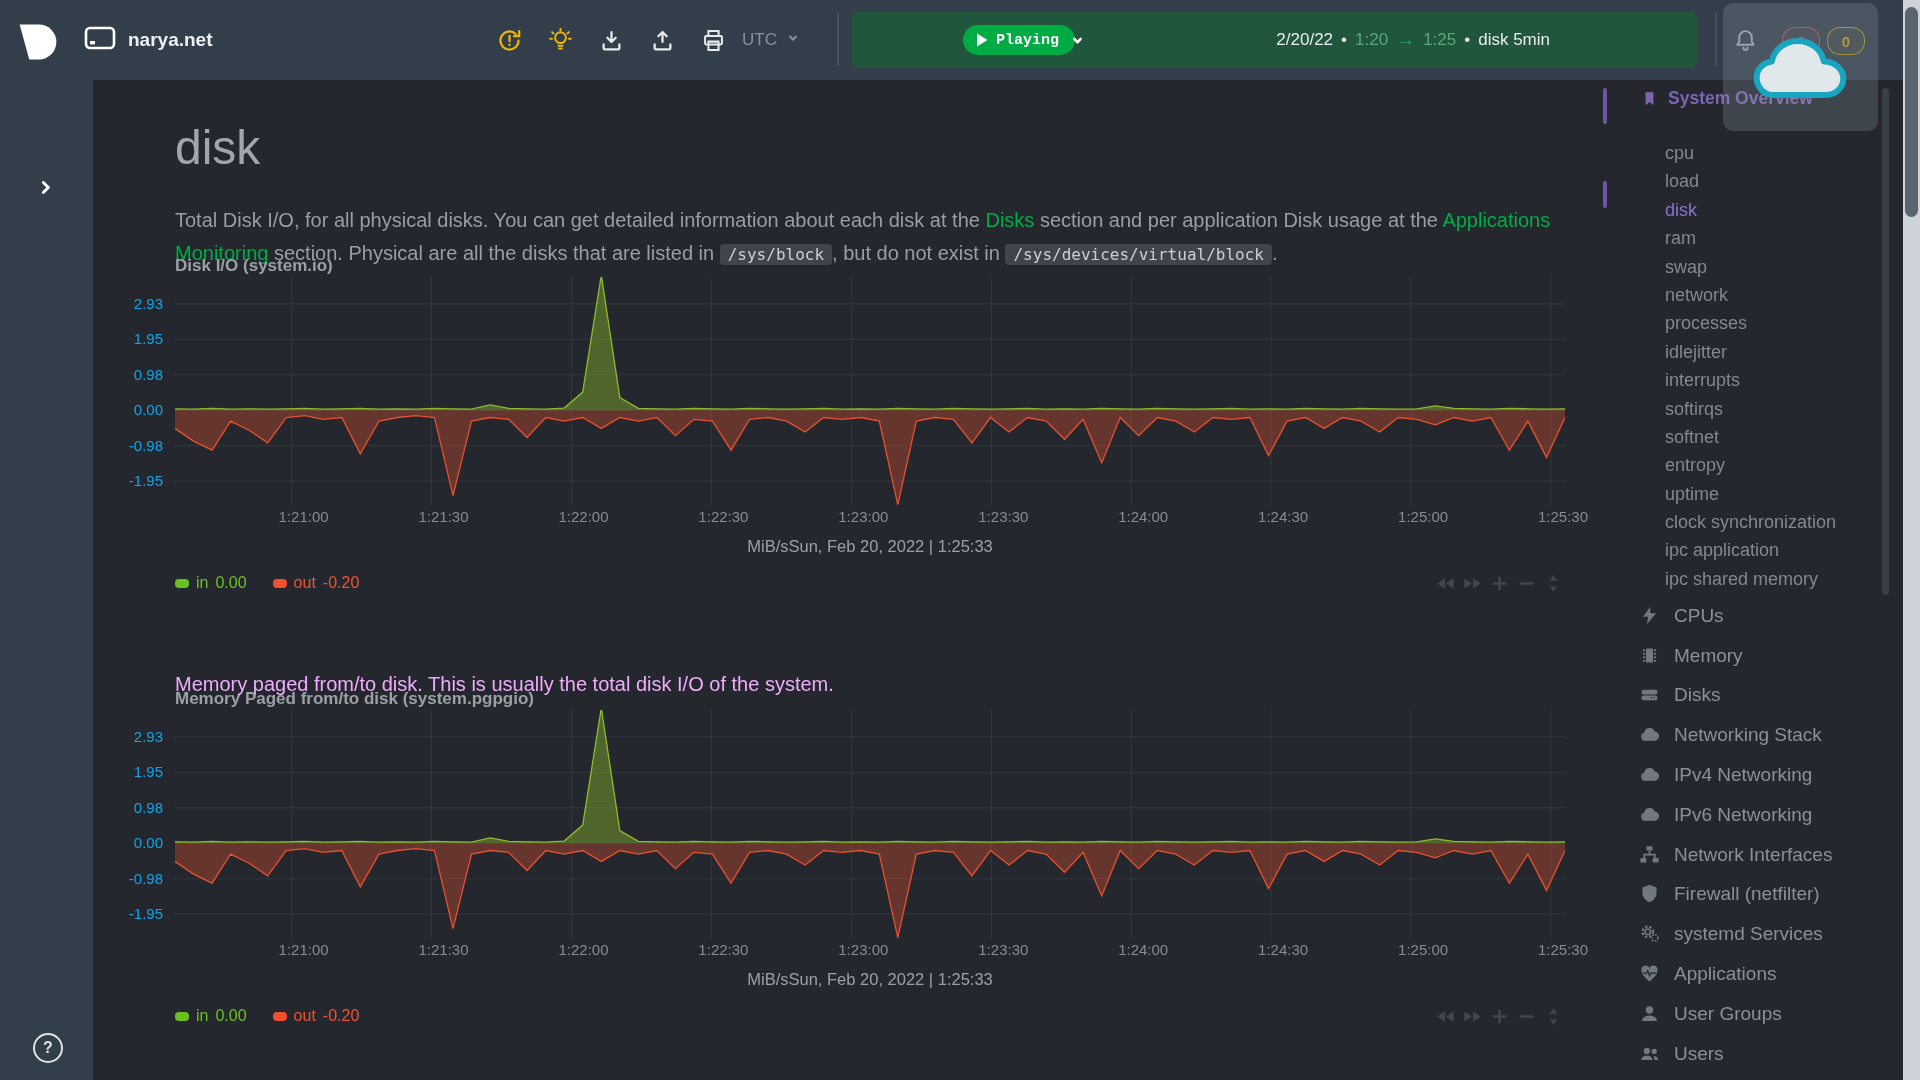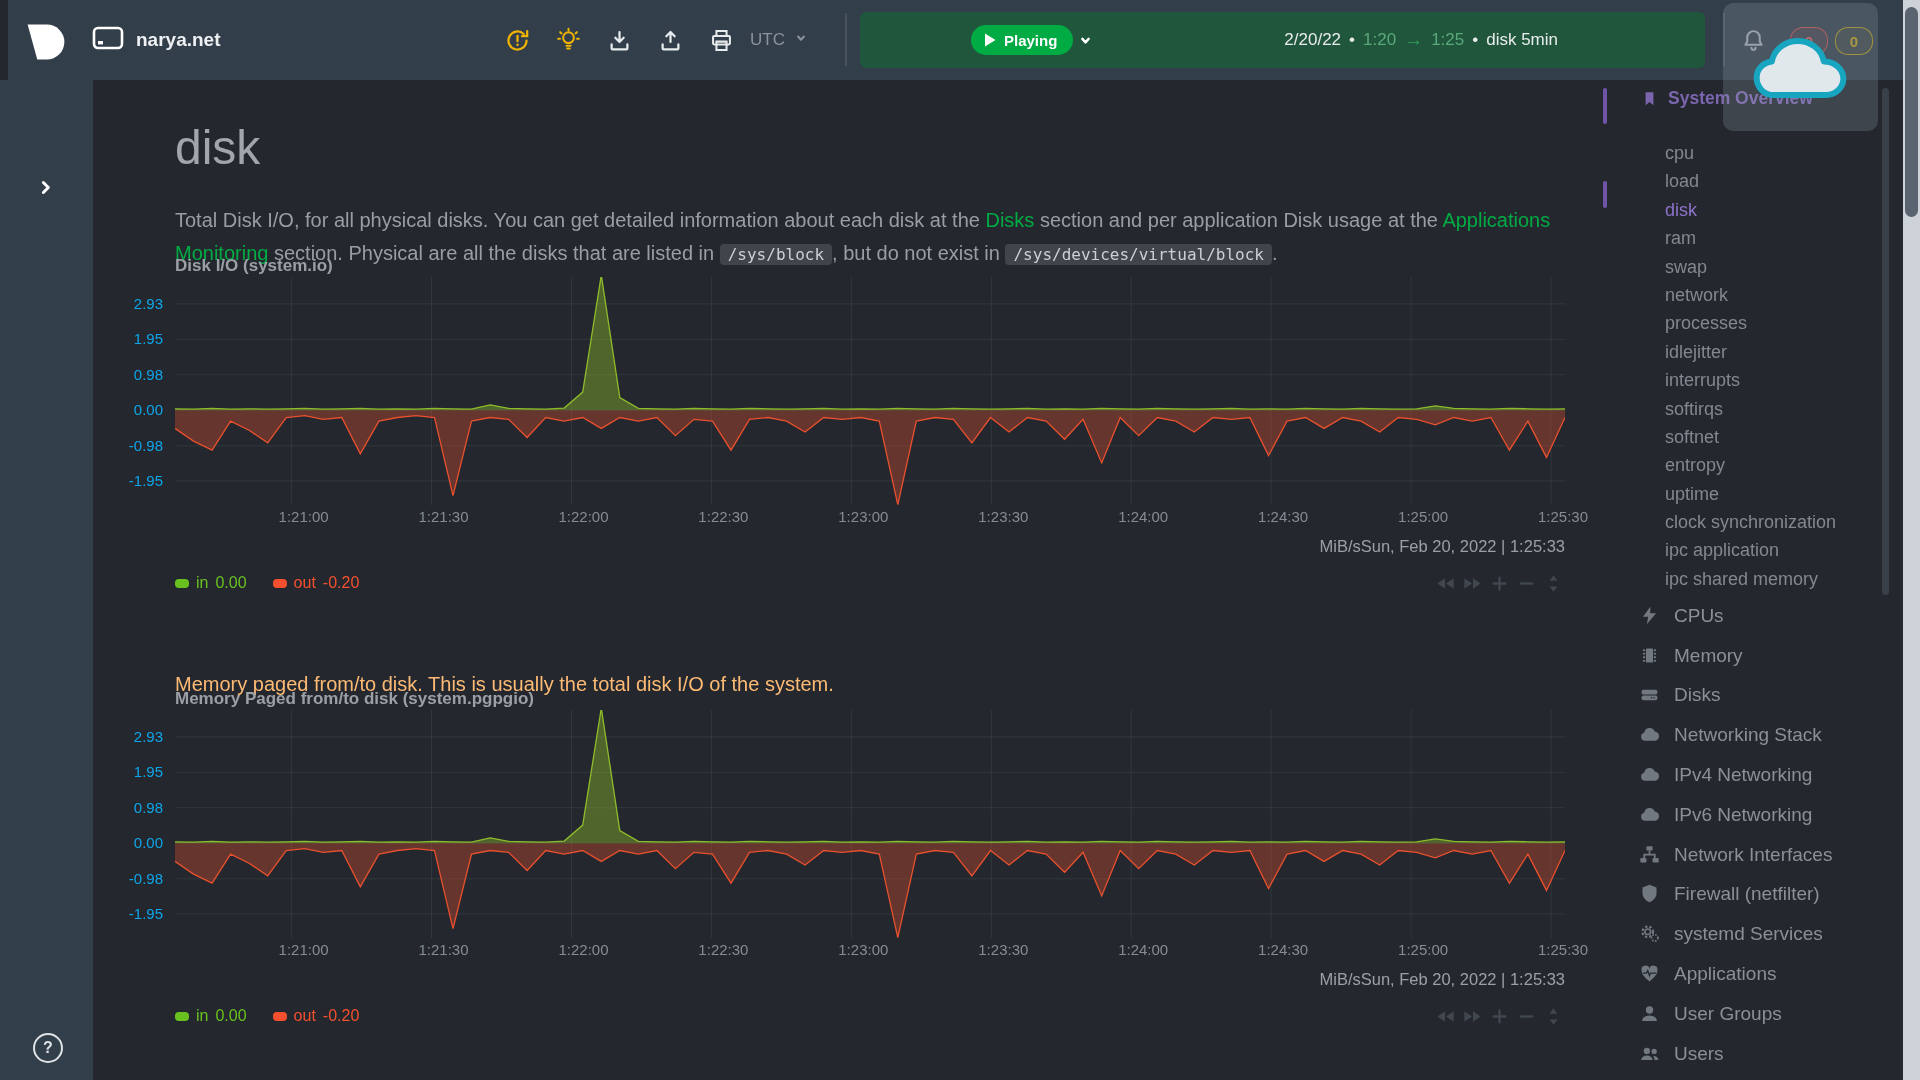--- a/index.html
+++ b/index.html
@@ -1,32 +1,32 @@
 <!DOCTYPE html>
 <html><head>
 <meta charset="utf-8">
 <style>
   html,body{margin:0;padding:0;background:#14161a;}
   .app{position:relative;width:1920px;height:1080px;background:#24282e;overflow:hidden;
        font-family:"Liberation Sans","DejaVu Sans",sans-serif;}
   
-  .topbar{position:absolute;left:8px;top:0;width:1903px;height:80px;background:#323e4a;z-index:2;}
+  .topbar{position:absolute;left:0;top:0;width:1903px;height:80px;background:#323e4a;z-index:2;}
   .logo{position:absolute;left:17px;top:21px;width:42px;height:42px;}
   .node{position:absolute;left:84px;top:0;height:80px;display:flex;align-items:center;gap:12px;cursor:pointer;}
   .node-name{color:#eef0f2;font-size:19px;font-weight:bold;}
   .tb-icons{position:absolute;left:496px;top:0;height:80px;display:flex;align-items:center;gap:24px;}
   .tb-btn{width:27px;height:27px;background:none;border:0;padding:0;cursor:pointer;}
   .yellow{color:#f0b400;} .white-ic{color:#e8ebed;}
   .tz{position:absolute;left:742px;top:0;height:80px;display:flex;align-items:center;gap:9px;color:#8a929b;cursor:pointer;}
   .tz-label{font-size:17px;}
   .vdiv{position:absolute;top:13px;width:2px;height:53px;background:#47525e;}
   .time-panel{position:absolute;left:852px;top:12px;width:845px;height:56px;border-radius:6px;background:#20573c;}
   .play-pill{position:absolute;left:111px;top:13px;height:30px;border-radius:15px;background:#00ab44;border:0;
              display:flex;align-items:center;gap:8px;padding:0 16px 0 13px;color:#fff;font-weight:bold;font-size:15px;cursor:pointer;
-             font-family:Liberation Sans, sans-serif;}
+             font-family:Liberation Mono, monospace;}
   .play-chev{position:absolute;left:218px;top:21px;color:#fff;cursor:pointer;}
   .range{position:absolute;right:147px;top:0;height:56px;display:flex;align-items:center;gap:8px;
          font-size:17px;color:#e8ebed;cursor:pointer;}
   .grn{color:#5aa87a;} .grn-arrow{color:#2fa35c;font-size:19px;}
   .bell{position:absolute;left:1733px;top:28px;color:#97a0a8;cursor:pointer;}
   .badge{position:absolute;top:27px;width:36px;height:26px;border-radius:13px;display:flex;align-items:center;
          justify-content:center;font-size:15px;font-weight:bold;cursor:pointer;}
   .badge-crit{left:1782px;border:1.5px solid rgba(196,80,70,.85);color:#c05a50;background:rgba(196,80,70,.10);}
   .badge-warn{left:1827px;border:1.5px solid rgba(178,152,20,.85);color:#ab9220;background:rgba(178,152,20,.08);}
   
@@ -37,30 +37,30 @@
   .sidebar{position:absolute;left:0;top:80px;width:93px;height:1000px;background:#323e4a;z-index:1;}
   .side-chev{position:absolute;left:37px;top:99px;color:#fff;cursor:pointer;}
   .help-circle{position:absolute;left:33px;top:953px;width:26px;height:26px;border:2px solid #dfe3e7;border-radius:50%;
                color:#dfe3e7;font-size:16px;font-weight:bold;line-height:26px;text-align:center;cursor:pointer;}
   
   .page-title{position:absolute;left:175px;top:88px;font-size:48px;font-weight:400;color:#a2a6ab;}
   .desc{position:absolute;left:175px;top:184px;width:1420px;font-size:20px;line-height:33px;color:#989ea4;}
   .desc a{color:#00ab44;text-decoration:none;cursor:pointer;}
   .codebox{font-family:"DejaVu Sans Mono","Liberation Mono",monospace;font-size:16px;background:#40454c;
            color:#ccd0d4;border-radius:4px;padding:1px 8px;}
-  .desc2{position:absolute;left:175px;top:653px;font-size:20px;color:#fdba74;}
+  .desc2{position:absolute;left:175px;top:653px;font-size:20px;color:#f0abfc;}
   .chart{position:absolute;left:175px;width:1390px;height:345px;}
   .chart-title{font-size:17px;font-weight:bold;color:#9aa0a5;}
   .plot{position:absolute;left:0;top:21px;display:block;overflow:hidden;}
   .grid{stroke:rgba(110,135,140,0.16);stroke-width:1;}
   .yticks{position:absolute;left:-86px;top:21px;width:80px;height:228px;}
   .yticks span{position:absolute;right:6px;font-size:15px;color:#0ea5e9;}
   .xticks{position:absolute;left:0;top:252px;width:100%;height:18px;}
   .xticks span{position:absolute;transform:translateX(-50%);font-size:15px;color:#858c93;white-space:nowrap;margin-left:12px;}
-  .units{position:absolute;left:0;top:281px;width:100%;display:flex;justify-content:flex-end;
+  .units{position:absolute;left:0;top:281px;width:100%;display:flex;justify-content:center;
          font-size:16.5px;color:#9aa0a6;}
   .legendrow{position:absolute;left:0;top:314px;width:100%;height:26px;display:flex;
              justify-content:space-between;align-items:center;}
   .legend{display:flex;gap:26px;font-size:16px;}
   .legend-item{display:flex;align-items:center;gap:7px;cursor:pointer;}
   .pill{width:14px;height:9px;border-radius:4px;display:inline-block;}
   .toolbox{display:flex;gap:4px;color:#40474f;}
   .toolbox .tool{width:23px;height:23px;background:none;border:0;padding:0;color:#40474f;cursor:pointer;}
   
   .menu-header{position:absolute;left:1641px;top:88px;display:flex;align-items:center;gap:10px;cursor:pointer;z-index:3;}

